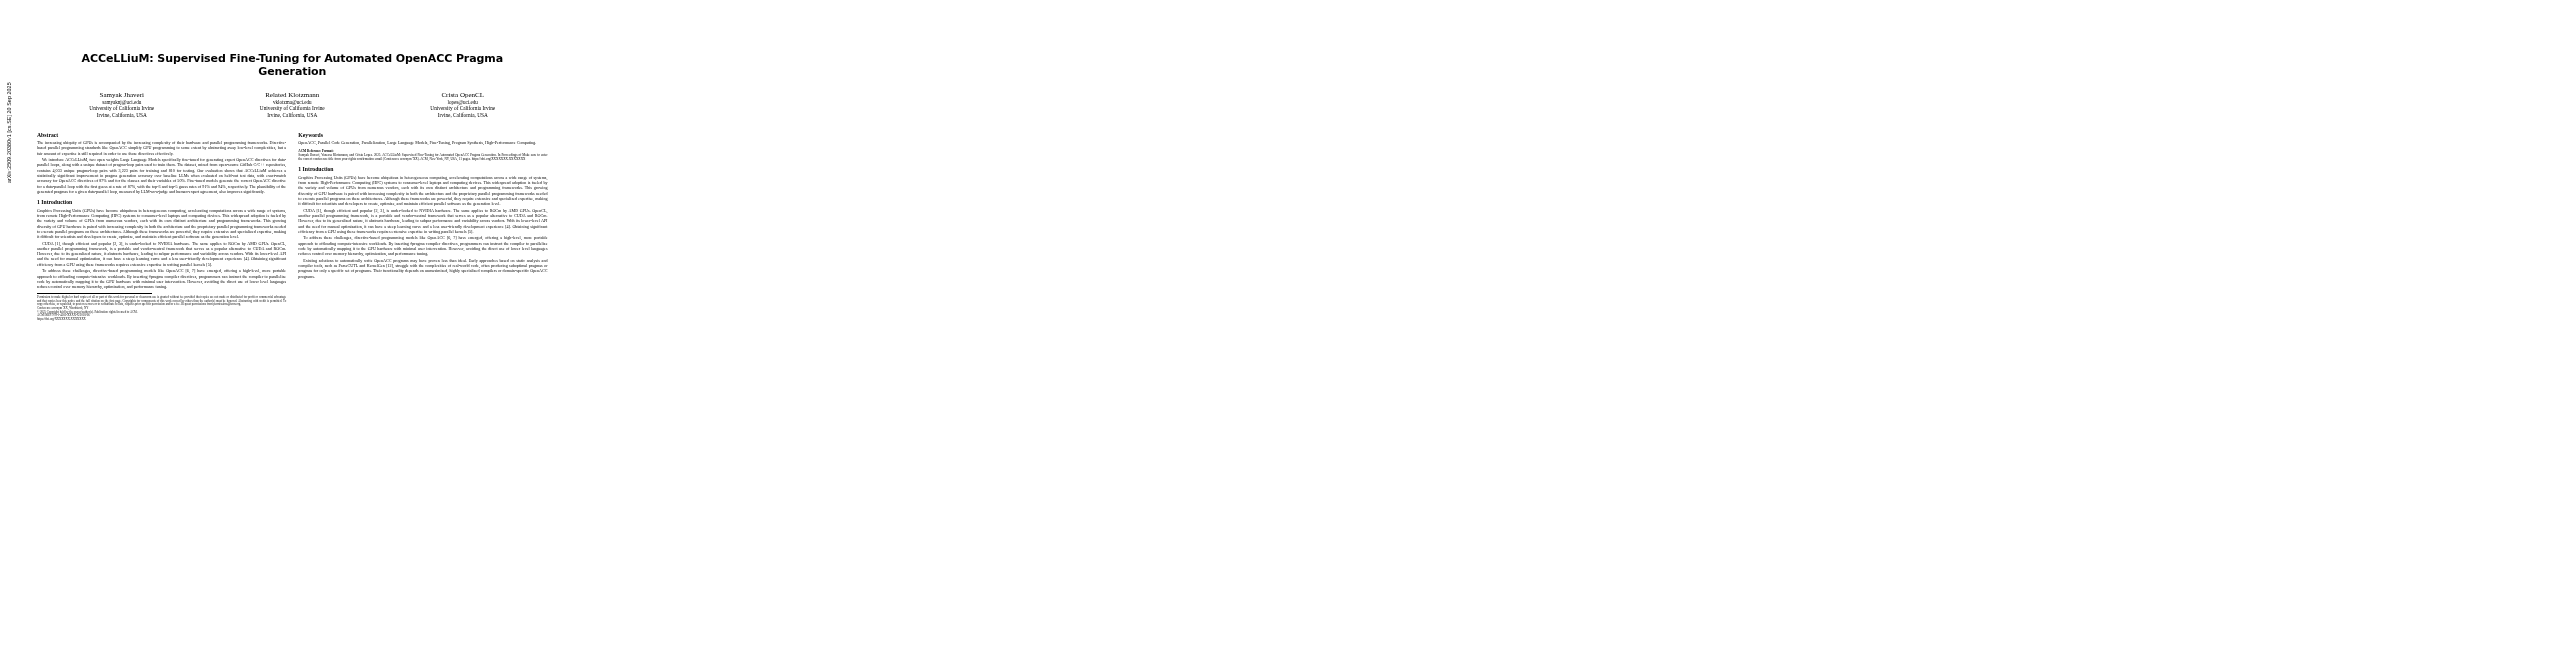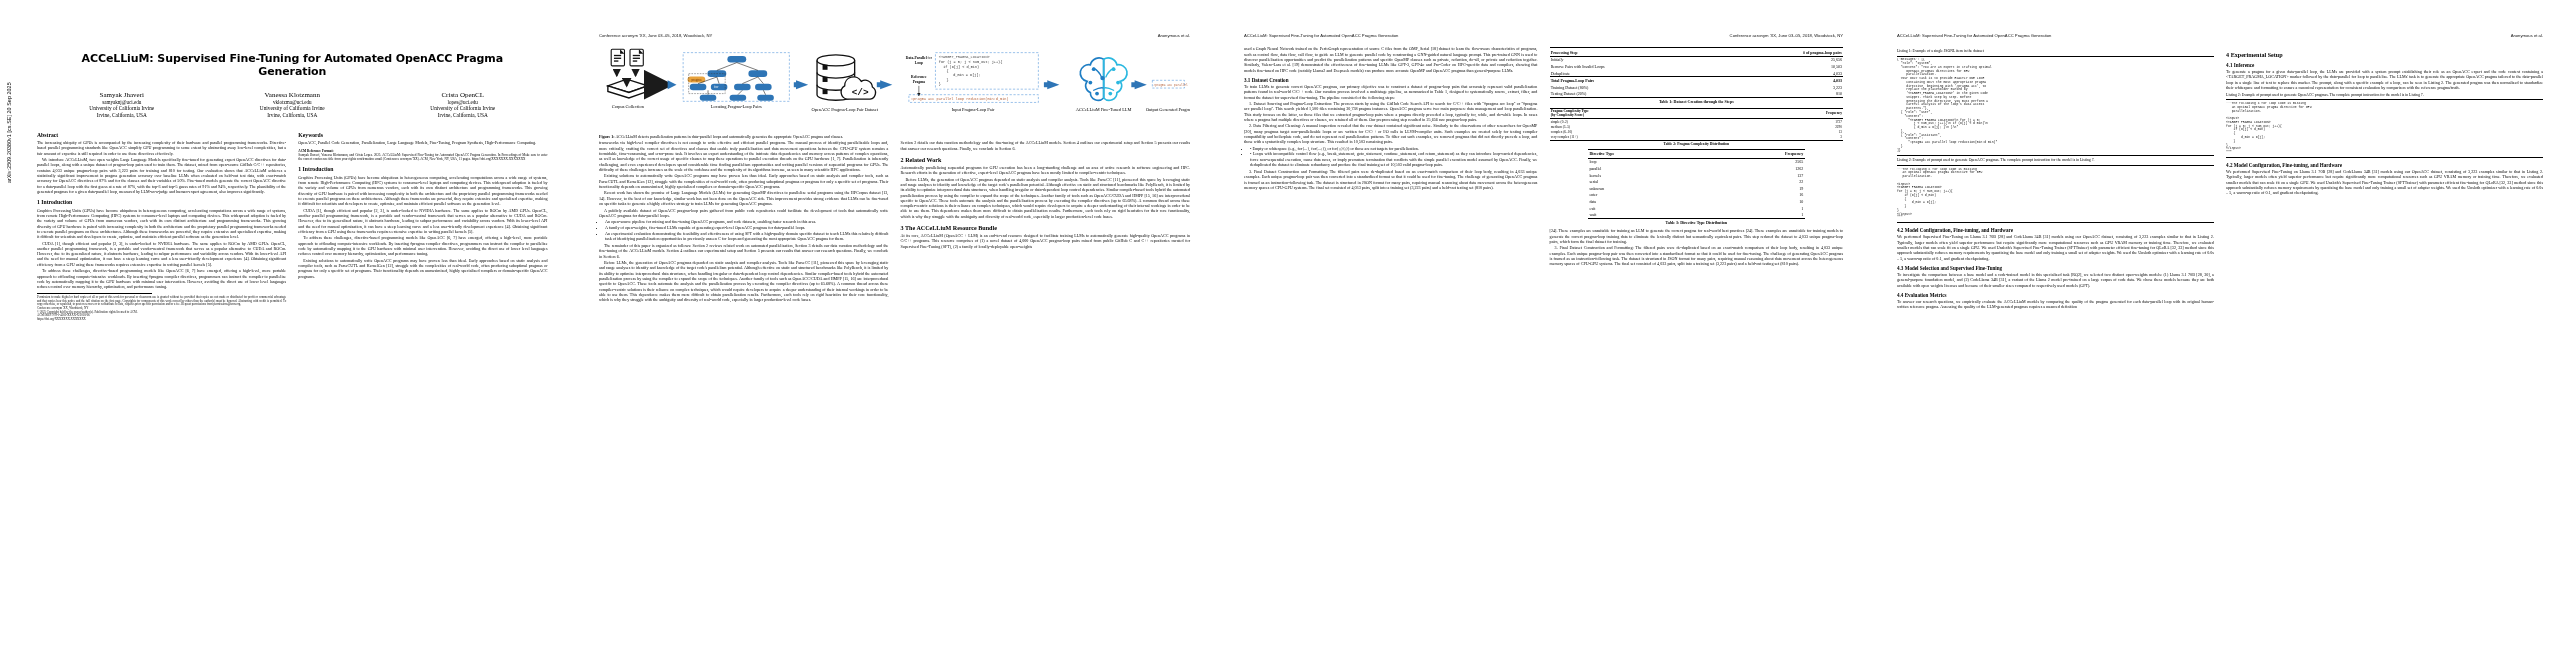--- a/index.html
+++ b/index.html
@@ -3,21 +3,21 @@
 <meta charset="utf-8">
 <style>
   * { box-sizing: border-box; }
   html, body { margin:0; padding:0; }
   body {
     width: 2576px; height: 667px;
     background: #ffffff;
     font-family: "Liberation Serif", "DejaVu Serif", serif;
     overflow: hidden;
   }
-  .sheet-row { display: flex; flex-direction: row; width: 2576px; height: 667px; }
+  .sheet-row { display: flex; flex-direction: column; width: 2576px; height: 667px; }
 
   .page {
     position: relative;
     height: 667px;
     background: #fff;
     flex: 0 0 auto;
     overflow: hidden;
   }
   .page-1 { width: 572px; padding: 33px 24.5px 16.7px 37px; }
   .page-2 { width: 645px; padding: 33px 27px 16.7px 27px; }
@@ -176,21 +176,21 @@
     <div class="title">ACCeLLiuM: Supervised Fine-Tuning for Automated OpenACC Pragma Generation</div>
 
     <div class="authors">
       <div class="author">
         <div class="nm">Samyak Jhaveri</div>
         <div class="em">samyaknj@uci.edu</div>
         <div class="af">University of California Irvine</div>
         <div class="lo">Irvine, California, USA</div>
       </div>
       <div class="author">
-        <div class="nm">Vanessa Klotzmann</div>
+        <div class="nm">Related Klotzmann</div>
         <div class="em">vklotzma@uci.edu</div>
         <div class="af">University of California Irvine</div>
         <div class="lo">Irvine, California, USA</div>
       </div>
       <div class="author">
         <div class="nm">Crista OpenCL</div>
         <div class="em">lopes@uci.edu</div>
         <div class="af">University of California Irvine</div>
         <div class="lo">Irvine, California, USA</div>
       </div>

